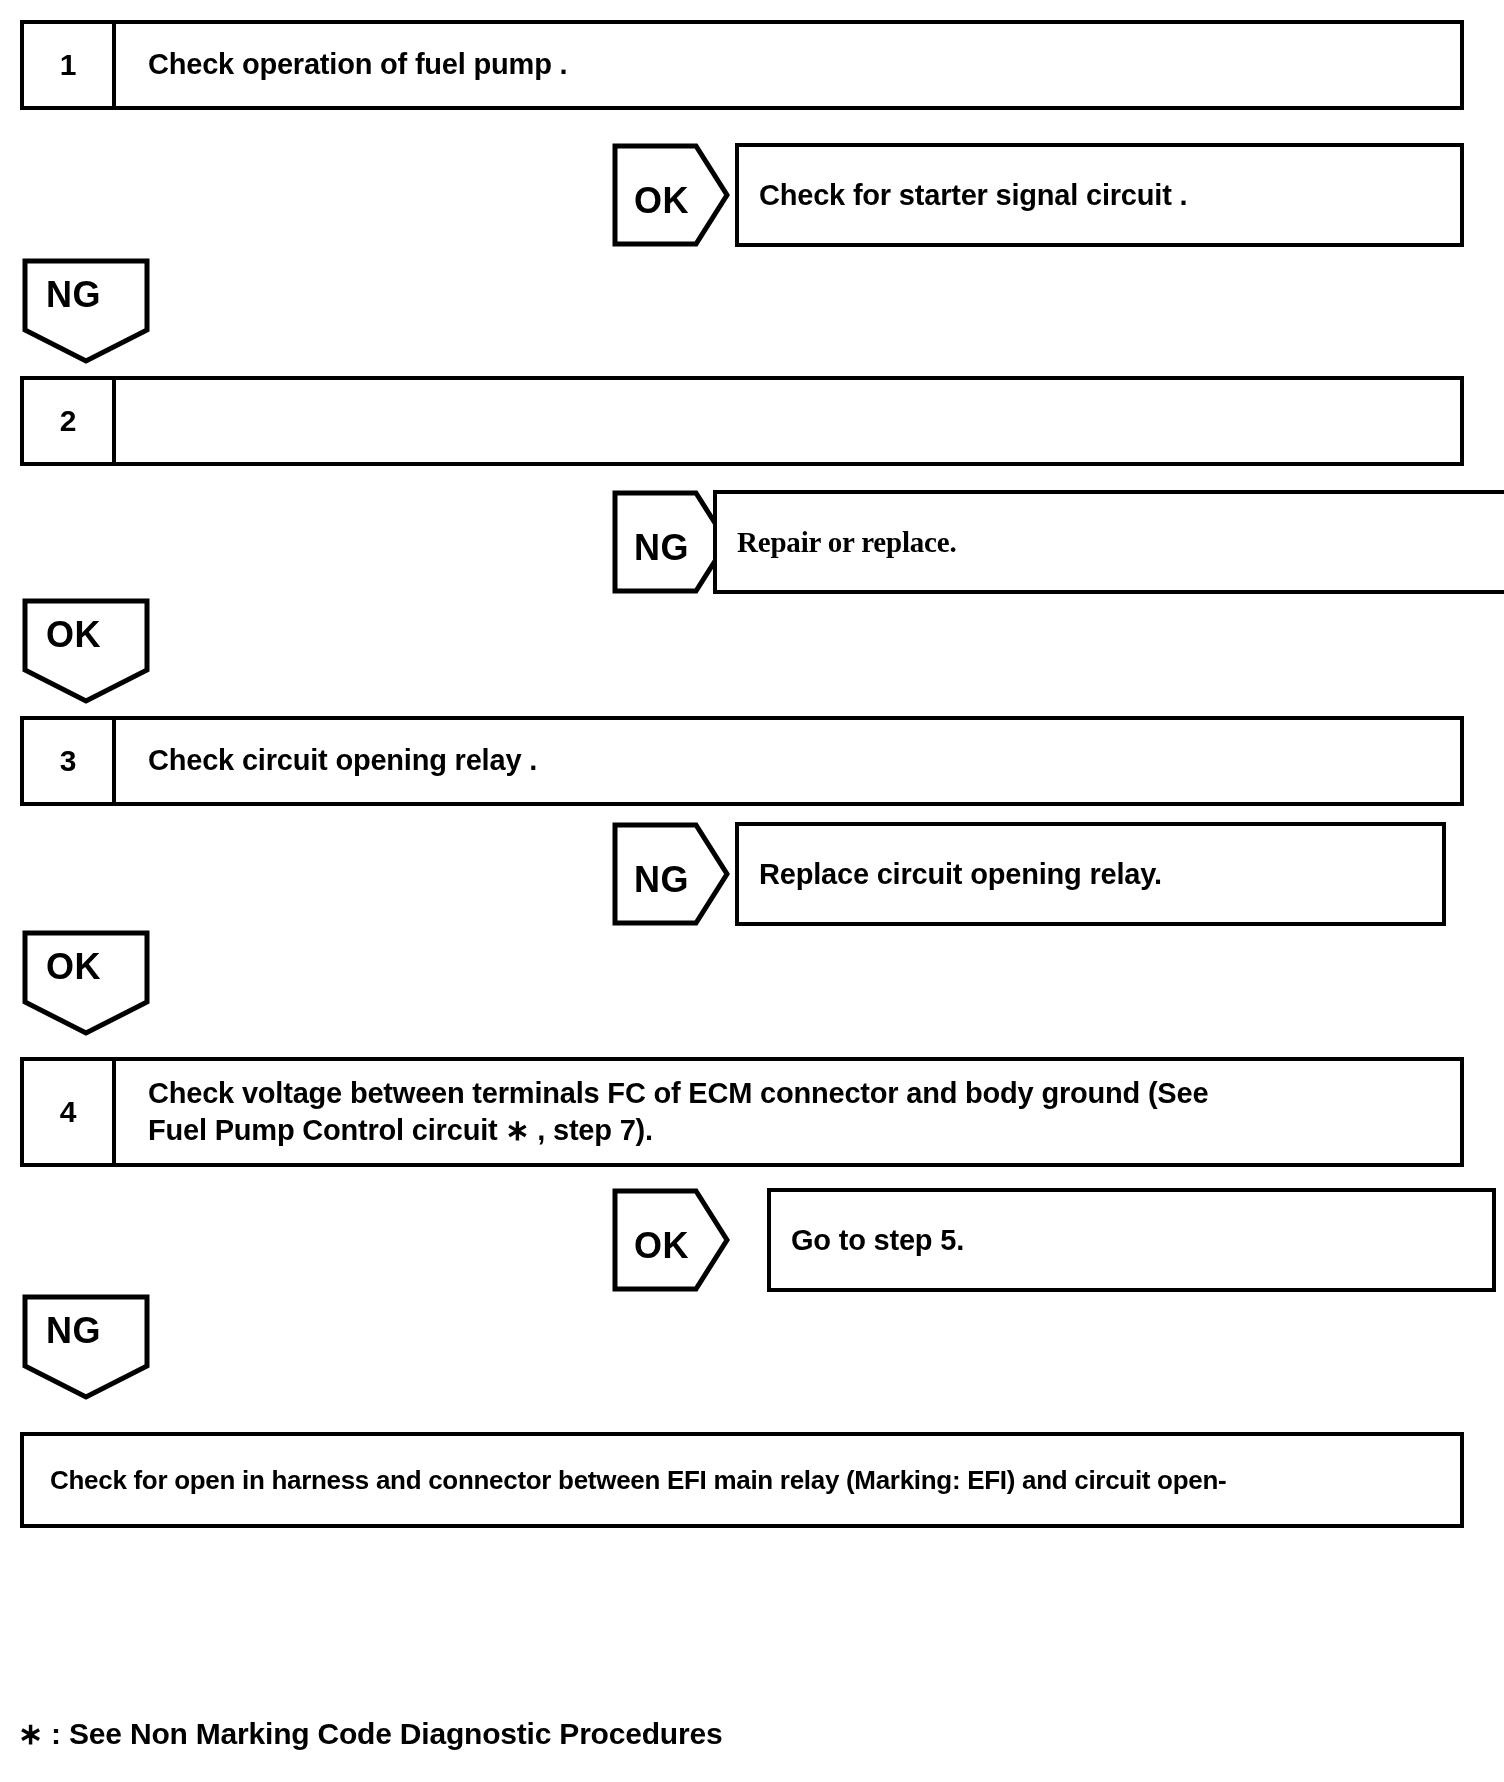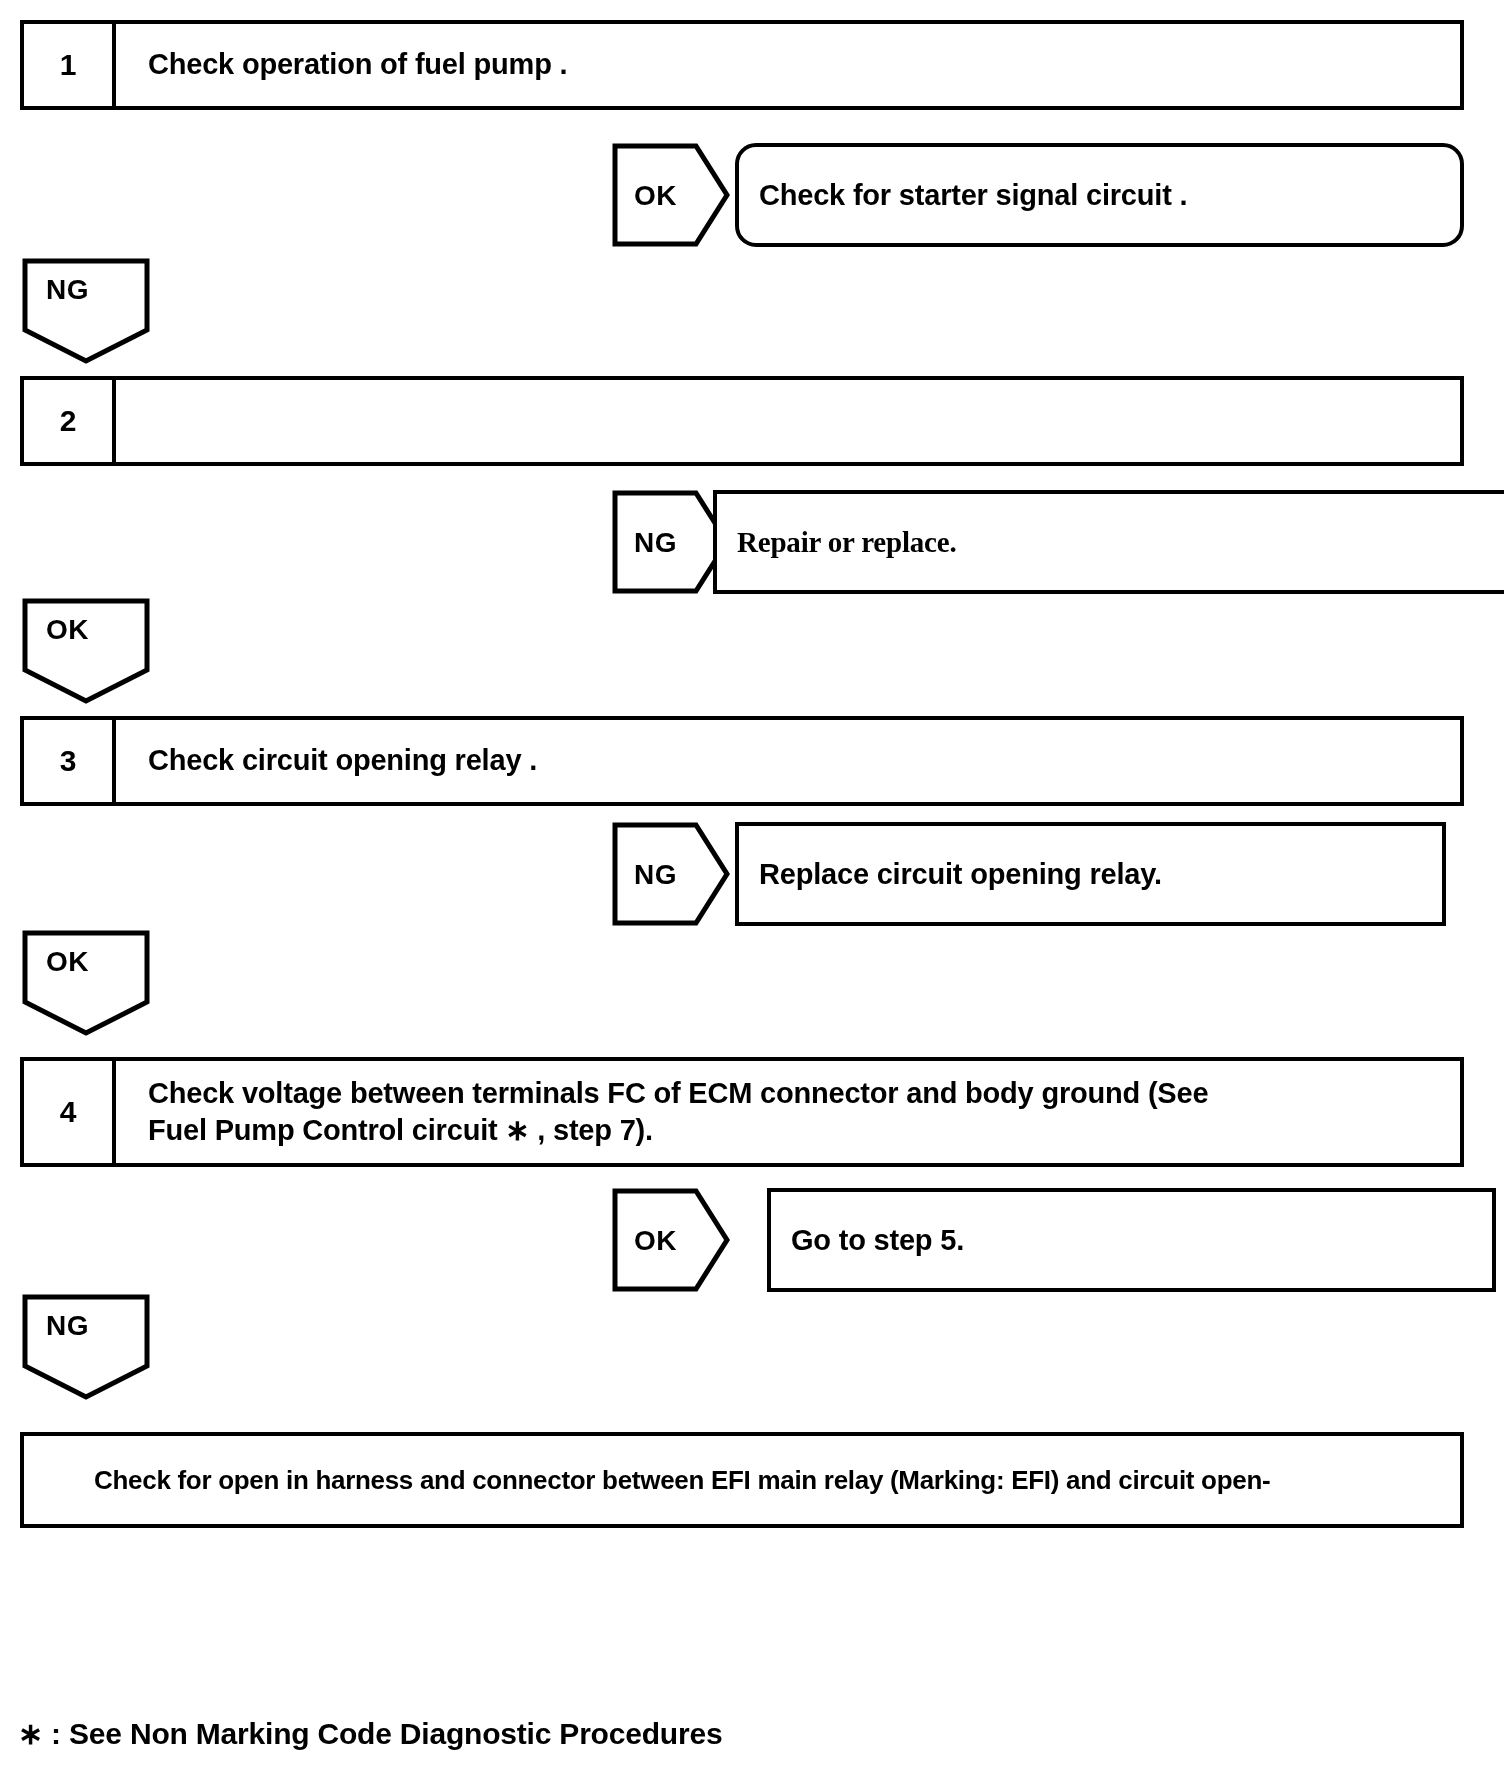--- a/index.html
+++ b/index.html
@@ -67,21 +67,21 @@
     background: #fff;
     display: flex;
     flex-direction: column;
     justify-content: center;
     padding: 0 0 0 26px;
     font-weight: bold;
     font-size: 26px;
     line-height: 1.18;
     letter-spacing: -0.3px;
   }
-  .plain-box .line { white-space: nowrap; margin-left: 44px; }
+  .plain-box .line { white-space: nowrap; }
 
   
   .result-box {
     position: absolute;
     box-sizing: border-box;
     border: 4px solid #000;
     background: #fff;
     display: flex;
     align-items: center;
     padding: 0 0 0 20px;
@@ -99,21 +99,21 @@
   }
   .arrow-right svg,
   .arrow-down svg {
     display: block;
     width: 100%;
     height: 100%;
   }
   .arrow-label {
     position: absolute;
     font-weight: bold;
-    font-size: 28px;
+    font-size: 36px;
     letter-spacing: 0.5px;
     pointer-events: none;
   }
 
   
   .arrow-down {
     position: absolute;
     width: 128px;
     height: 104px;
   }
@@ -139,21 +139,21 @@
     </div>
   </div>
 
   <div class="arrow-right" style="left:612px; top:143px; width:118px; height:104px;">
     <svg viewBox="0 0 118 104" preserveAspectRatio="none" aria-hidden="true">
       <polygon points="3,3 84,3 115,52 84,101 3,101" fill="#ffffff" stroke="#000000" stroke-width="5"></polygon>
     </svg>
   </div>
   <div class="arrow-label" style="left:634px; top:180px;">OK</div>
 
-  <div class="result-box" style="left:735px; top:143px; width:729px; height:104px;border-radius:21px;">
+  <div class="result-box" style="left:735px; top:143px; width:729px; height:104px;">
     <span>Check for starter signal circuit .</span>
   </div>
 
   <div class="arrow-down" style="left:22px; top:258px; width:128px; height:106px;">
     <svg viewBox="0 0 128 106" preserveAspectRatio="none" aria-hidden="true">
       <polygon points="3,3 125,3 125,72 64,103 3,72" fill="#ffffff" stroke="#000000" stroke-width="5"></polygon>
     </svg>
   </div>
   <div class="arrow-label" style="left:46px; top:274px;">NG</div>
 

